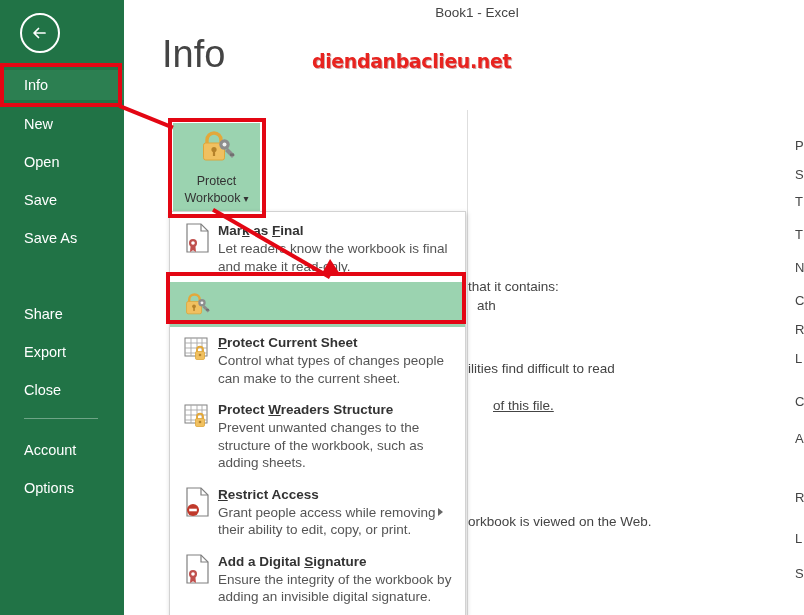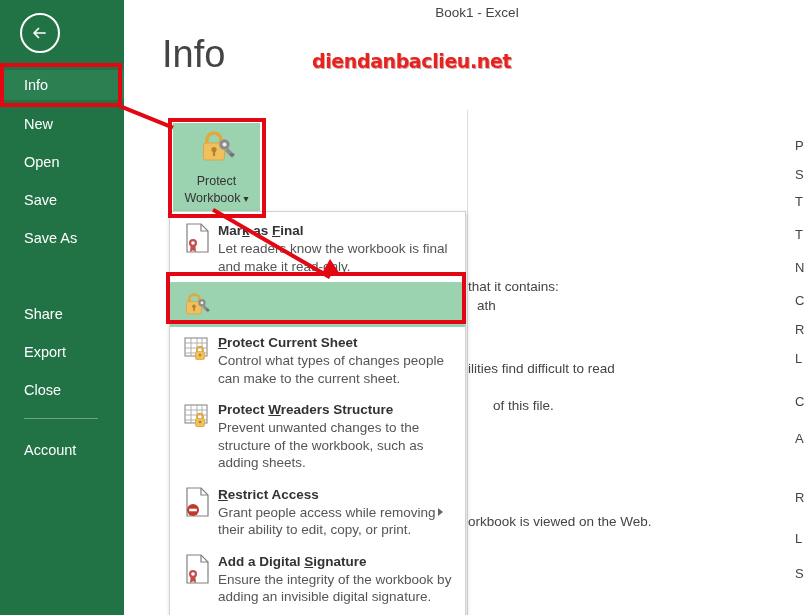--- a/index.html
+++ b/index.html
@@ -238,20 +238,21 @@
     <div class="nav-item selected" style="top:70px"><span>Info</span></div>
     <div class="nav-item" style="top:109px"><span>New</span></div>
     <div class="nav-item" style="top:147px"><span>Open</span></div>
     <div class="nav-item" style="top:185px"><span>Save</span></div>
     <div class="nav-item" style="top:223px"><span>Save As</span></div>
     <div class="nav-item" style="top:299px"><span>Share</span></div>
     <div class="nav-item" style="top:337px"><span>Export</span></div>
     <div class="nav-item" style="top:375px"><span>Close</span></div>
     <div id="nav-divider"></div>
     <div class="nav-item" style="top:435px"><span>Account</span></div>
+    <div class="nav-item" style="top:473px"><span>Options</span></div>
   </div>
 
   <div id="window-title">Book1 - Excel</div>
   <div id="page-title">Info</div>
   <div id="watermark">diendanbaclieu.net</div>
 
   <div id="content-divider"></div>
 
   <div id="protect-btn">
     <svg width="40" height="36" viewBox="0 0 40 36">
@@ -269,21 +270,21 @@
       <div>
         <span>Workbook</span><span style="font-size:10px;margin-left:3px;">▾</span>
       </div>
     </div>
   </div>
 
 
   <div class="bullet-line" style="position:absolute; left:468px; top:277px;">that it contains:</div>
   <div class="bullet-line" style="position:absolute; left:468px; top:296px;margin-left:9px;">ath</div>
   <div class="bullet-line" style="position:absolute; left:468px; top:315px;margin-top:44px;">ilities find difficult to read</div>
-  <div class="bullet-line" style="position:absolute; left:493px; top:396px;">of this file.</div>
+  <div class="bullet-line" style="position:absolute; left:493px; top:396px;text-decoration:underline;">of this file.</div>
   <div class="bullet-line" style="position:absolute; left:468px; top:512px;">orkbook is viewed on the Web.</div>
 
   <div id="ghost-button"></div>
 
   <div id="dropdown">
 
     <div class="menu-item">
       <span class="menu-icon">
         <svg width="26" height="30" viewBox="0 0 26 30">
           <path d="M2 1 h14 l7 7 v21 h-21 Z" fill="#ffffff" stroke="#808080" stroke-width="1.2"></path>

